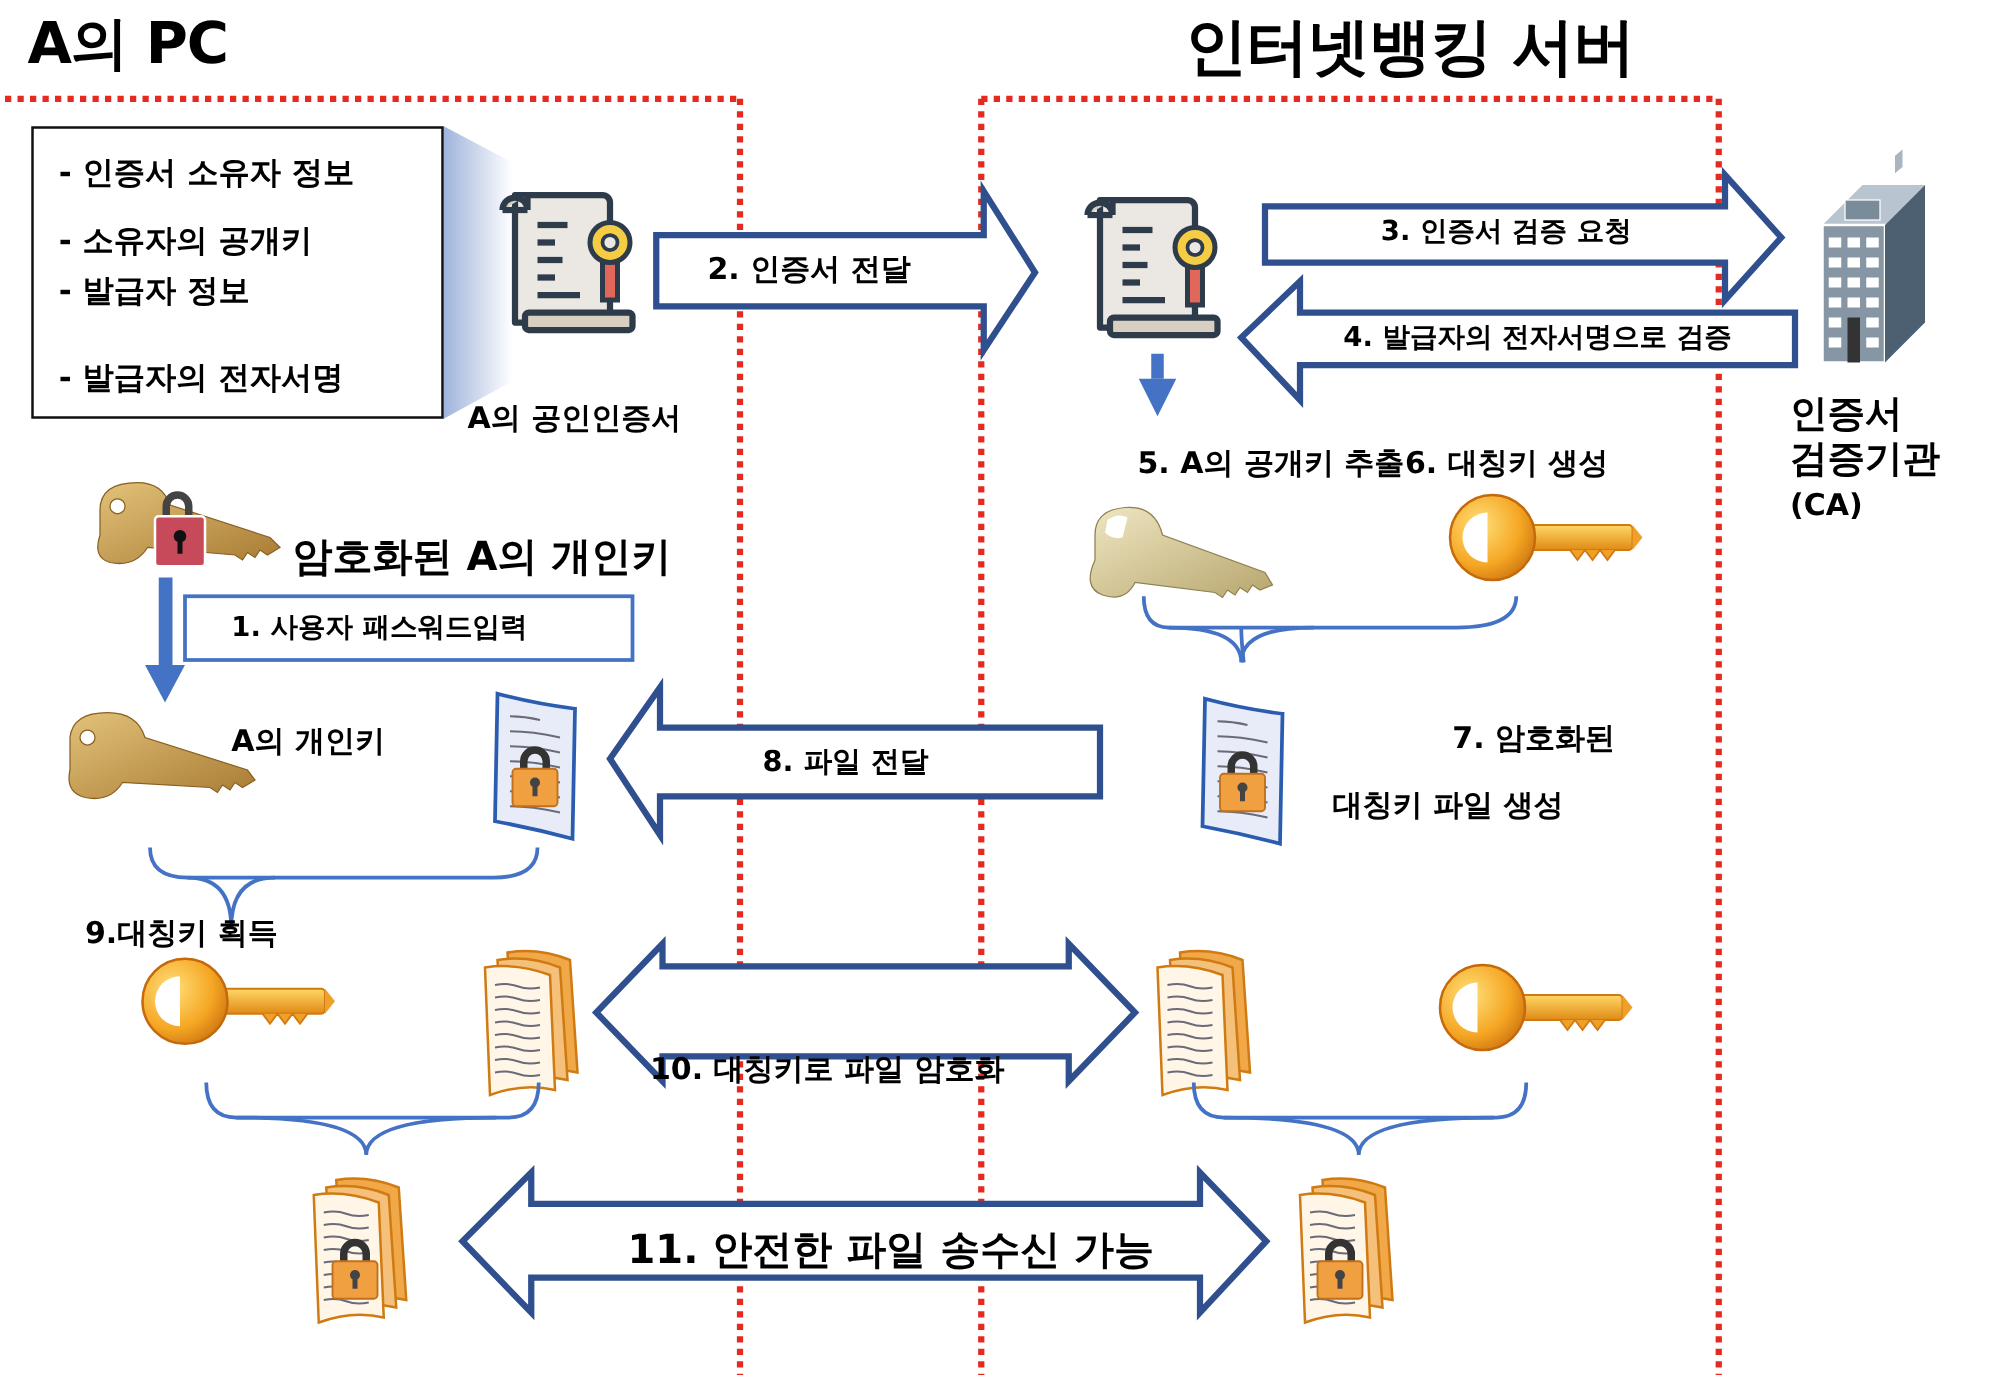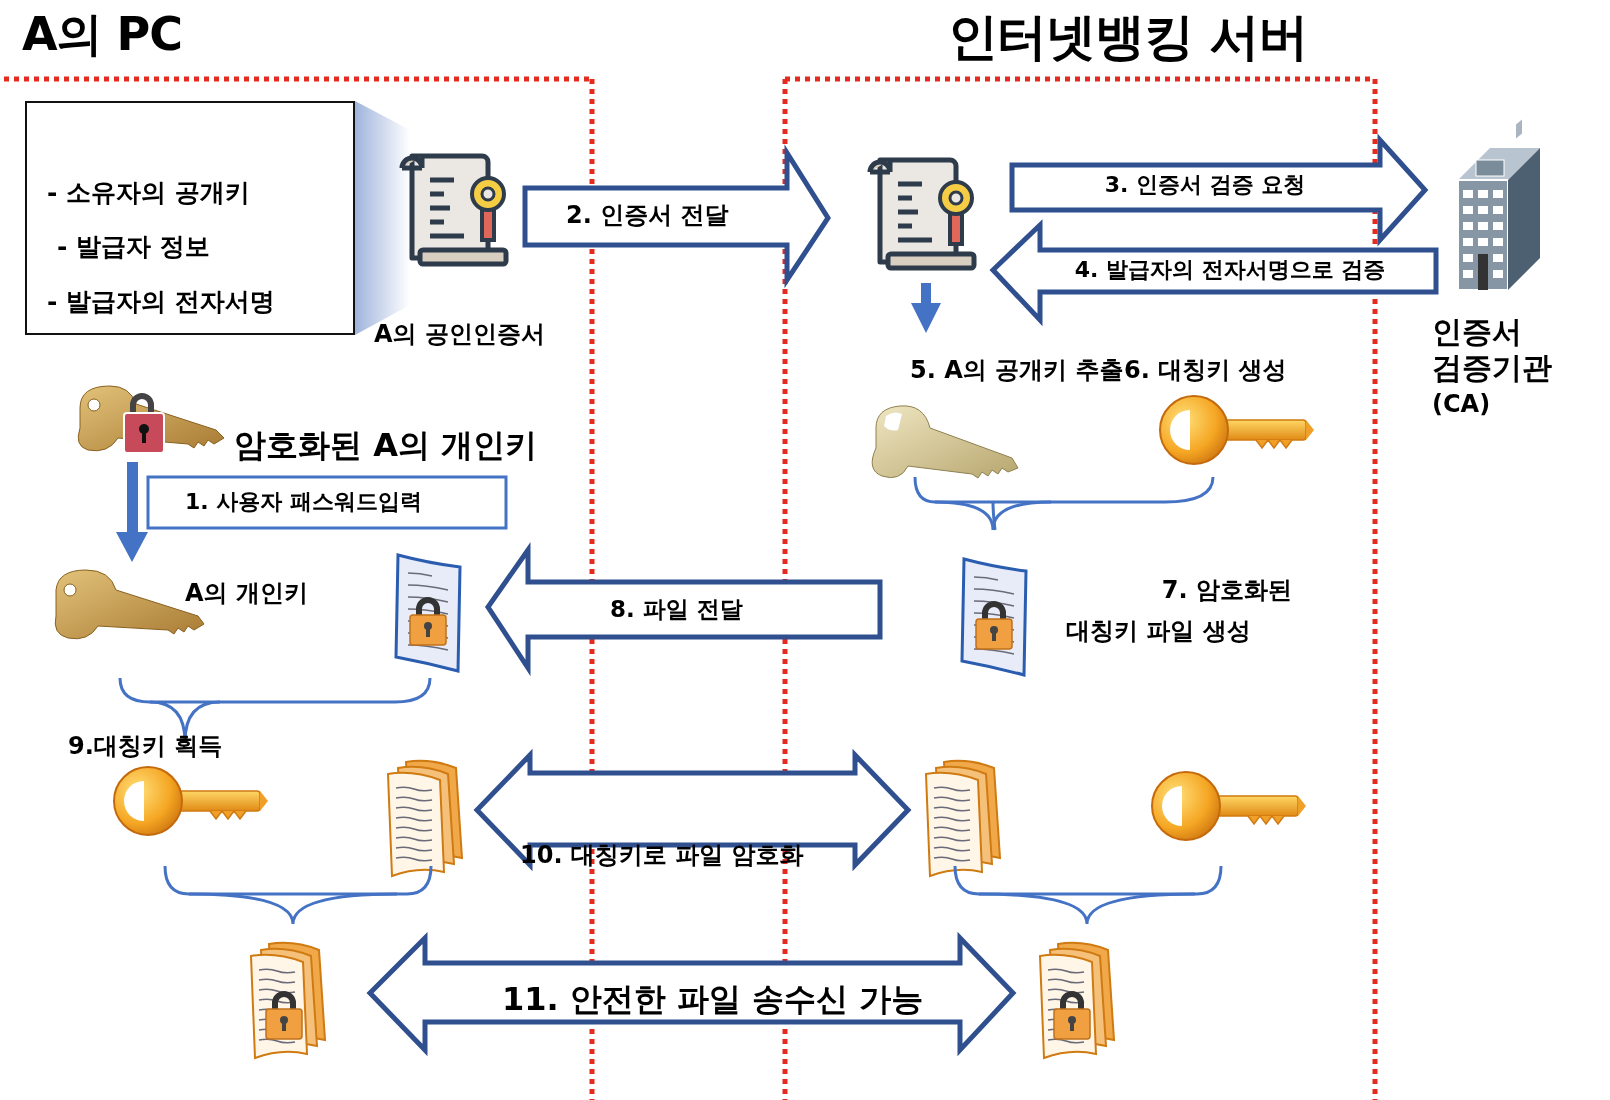--- a/index.html
+++ b/index.html
@@ -215,22 +215,23 @@
     <use href="#padlockOrange" x="1050" y="985"></use>
   </g>
 
   <polygon points="425,963 960,963 960,938 1013,993 960,1050 960,1022 425,1022 425,1050 370,993 425,938" fill="#fff" stroke="#2f4f8f" stroke-width="5"></polygon>
 </svg>
 
 <div class="abs title" style="left:22px; top:4px;">A의 PC</div>
 <div class="abs title" style="left:948px; top:4px; font-size:50px;">인터넷뱅킹 서버</div>
 
 <div class="info-box">
+  <div class="info-item" style="top:18px;">- 인증서 소유자 정보</div>
   <div class="info-item" style="top:73px;">- 소유자의 공개키</div>
-  <div class="info-item" style="top:127px;margin-left:10px;">- 발급자 정보</div>
+  <div class="info-item" style="top:113px;">- 발급자 정보</div>
   <div class="info-item" style="top:182px;">- 발급자의 전자서명</div>
 </div>
 <div class="abs lbl" style="left:374px; top:318px; font-size:24px;">A의 공인인증서</div>
 
 <div class="abs arrow-text" style="left:566px; top:199px;">2. 인증서  전달</div>
 <div class="abs arrow-text" style="left:1040px; top:170px; width:330px; font-size:22px;">3. 인증서 검증 요청</div>
 <div class="abs arrow-text" style="left:1030px; top:255px; width:400px; font-size:22px;">4. 발급자의 전자서명으로 검증</div>
 
 <div class="abs lbl" style="left:1432px; top:314px; width:150px; font-size:30px; line-height:36px;">
   <div>인증서</div>
@@ -241,18 +242,18 @@
 <div class="abs lbl" style="left:866px; top:354px; font-size:24px;margin-left:44px;">5. A의 공개키 추출</div>
 <div class="abs lbl" style="left:1124px; top:354px; font-size:24px;">6. 대칭키 생성</div>
 
 <div class="abs lbl" style="left:234px; top:424px; font-size:32px;">암호화된 A의 개인키</div>
 <div class="abs lbl" style="left:185px; top:487px; font-size:22px;">1. 사용자 패스워드입력</div>
 <div class="abs lbl" style="left:185px; top:577px; font-size:24px;">A의 개인키</div>
 
 <div class="abs arrow-text" style="left:610px; top:594px; font-size:23px;">8. 파일 전달</div>
 
 <div class="abs lbl" style="left:1072px; top:574px; width:220px; text-align:right; font-size:24px;">7. 암호화된</div>
-<div class="abs lbl" style="left:1066px; top:615px; font-size:24px;">대칭키 파일 생성</div>
+<div class="abs lbl" style="left:1066px; top:628px; font-size:24px;">대칭키 파일 생성</div>
 
 <div class="abs lbl" style="left:68px; top:730px; font-size:24px;">9.대칭키 획득</div>
 
 <div class="abs arrow-text" style="left:520px; top:839px; font-size:24px;">10. 대칭키로 파일 암호화</div>
 <div class="abs arrow-text" style="left:502px; top:978px; font-size:32px;">11. 안전한 파일 송수신 가능</div>
 
 </body></html>

